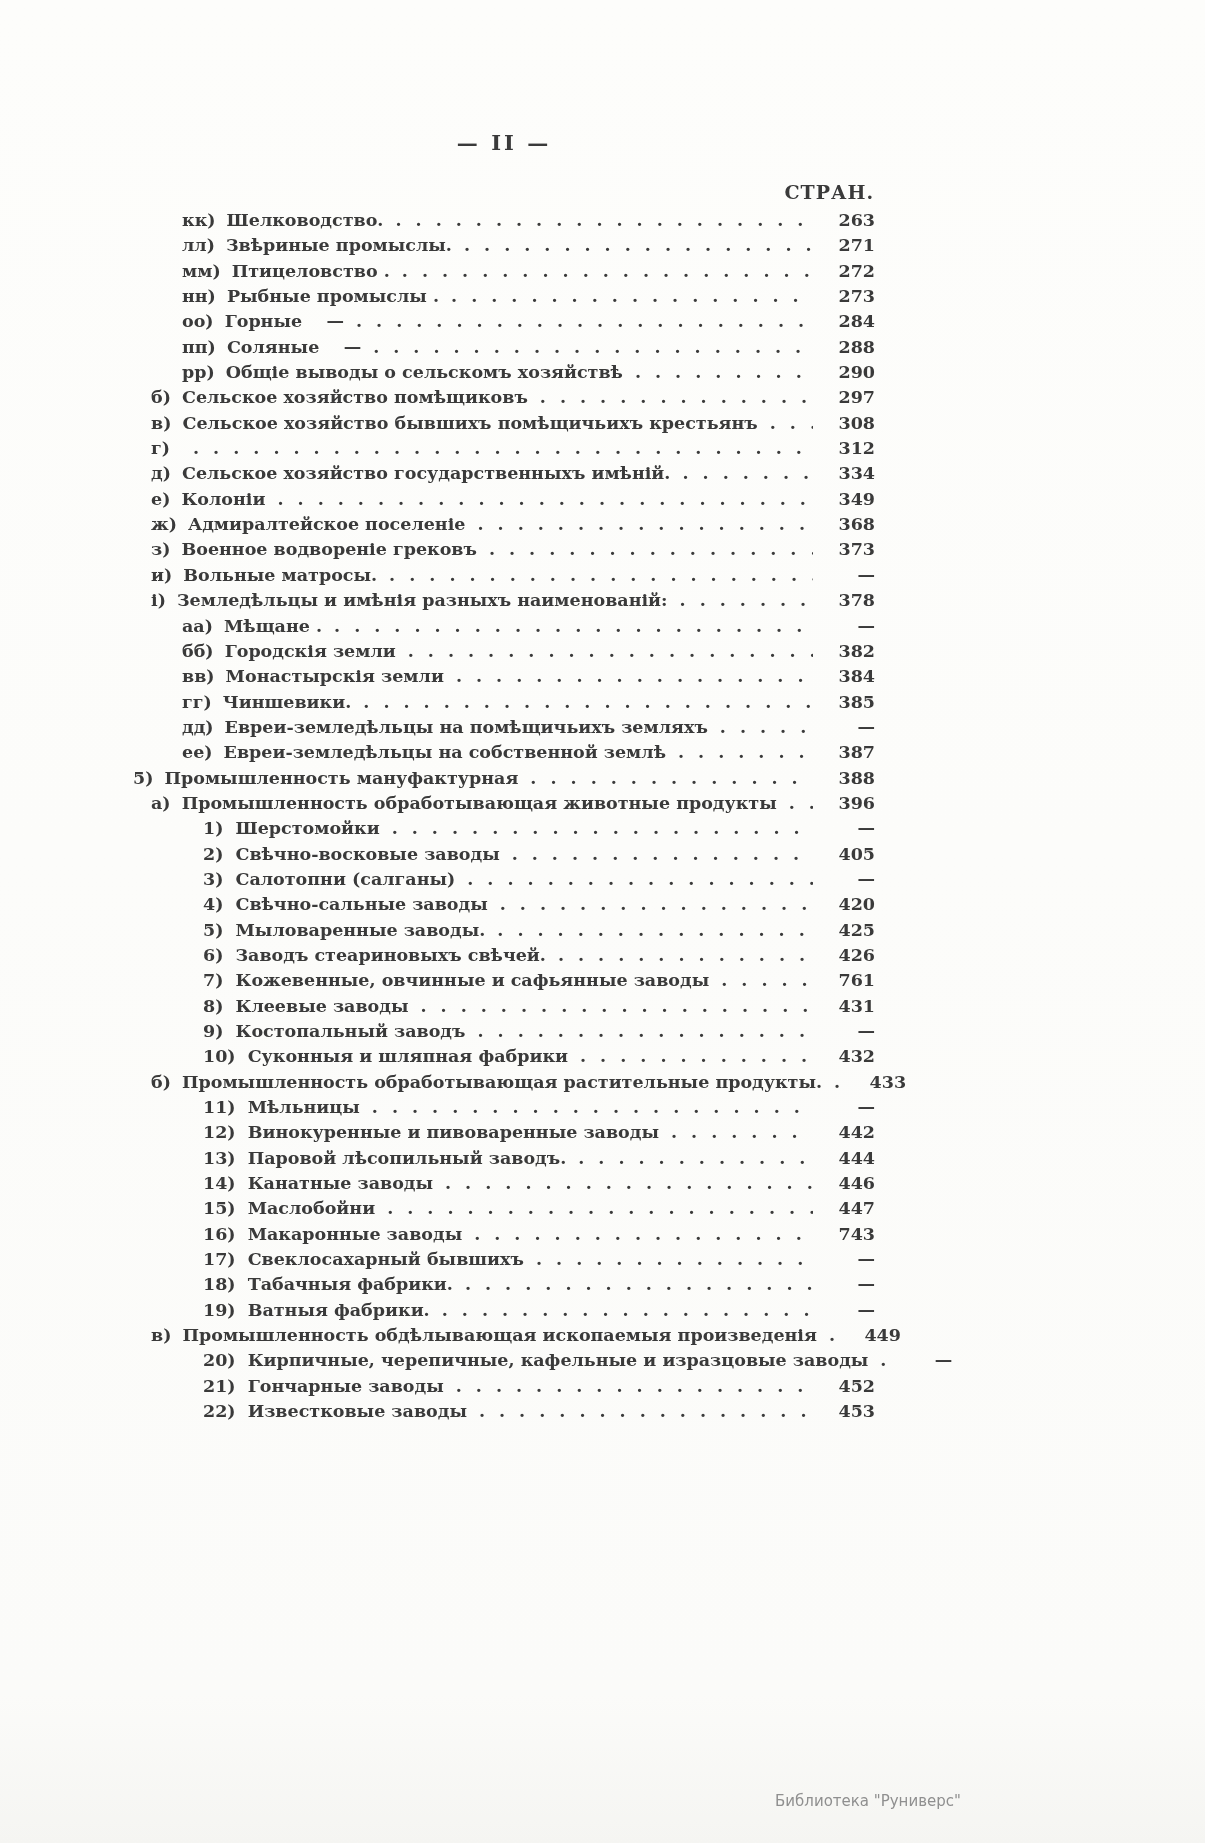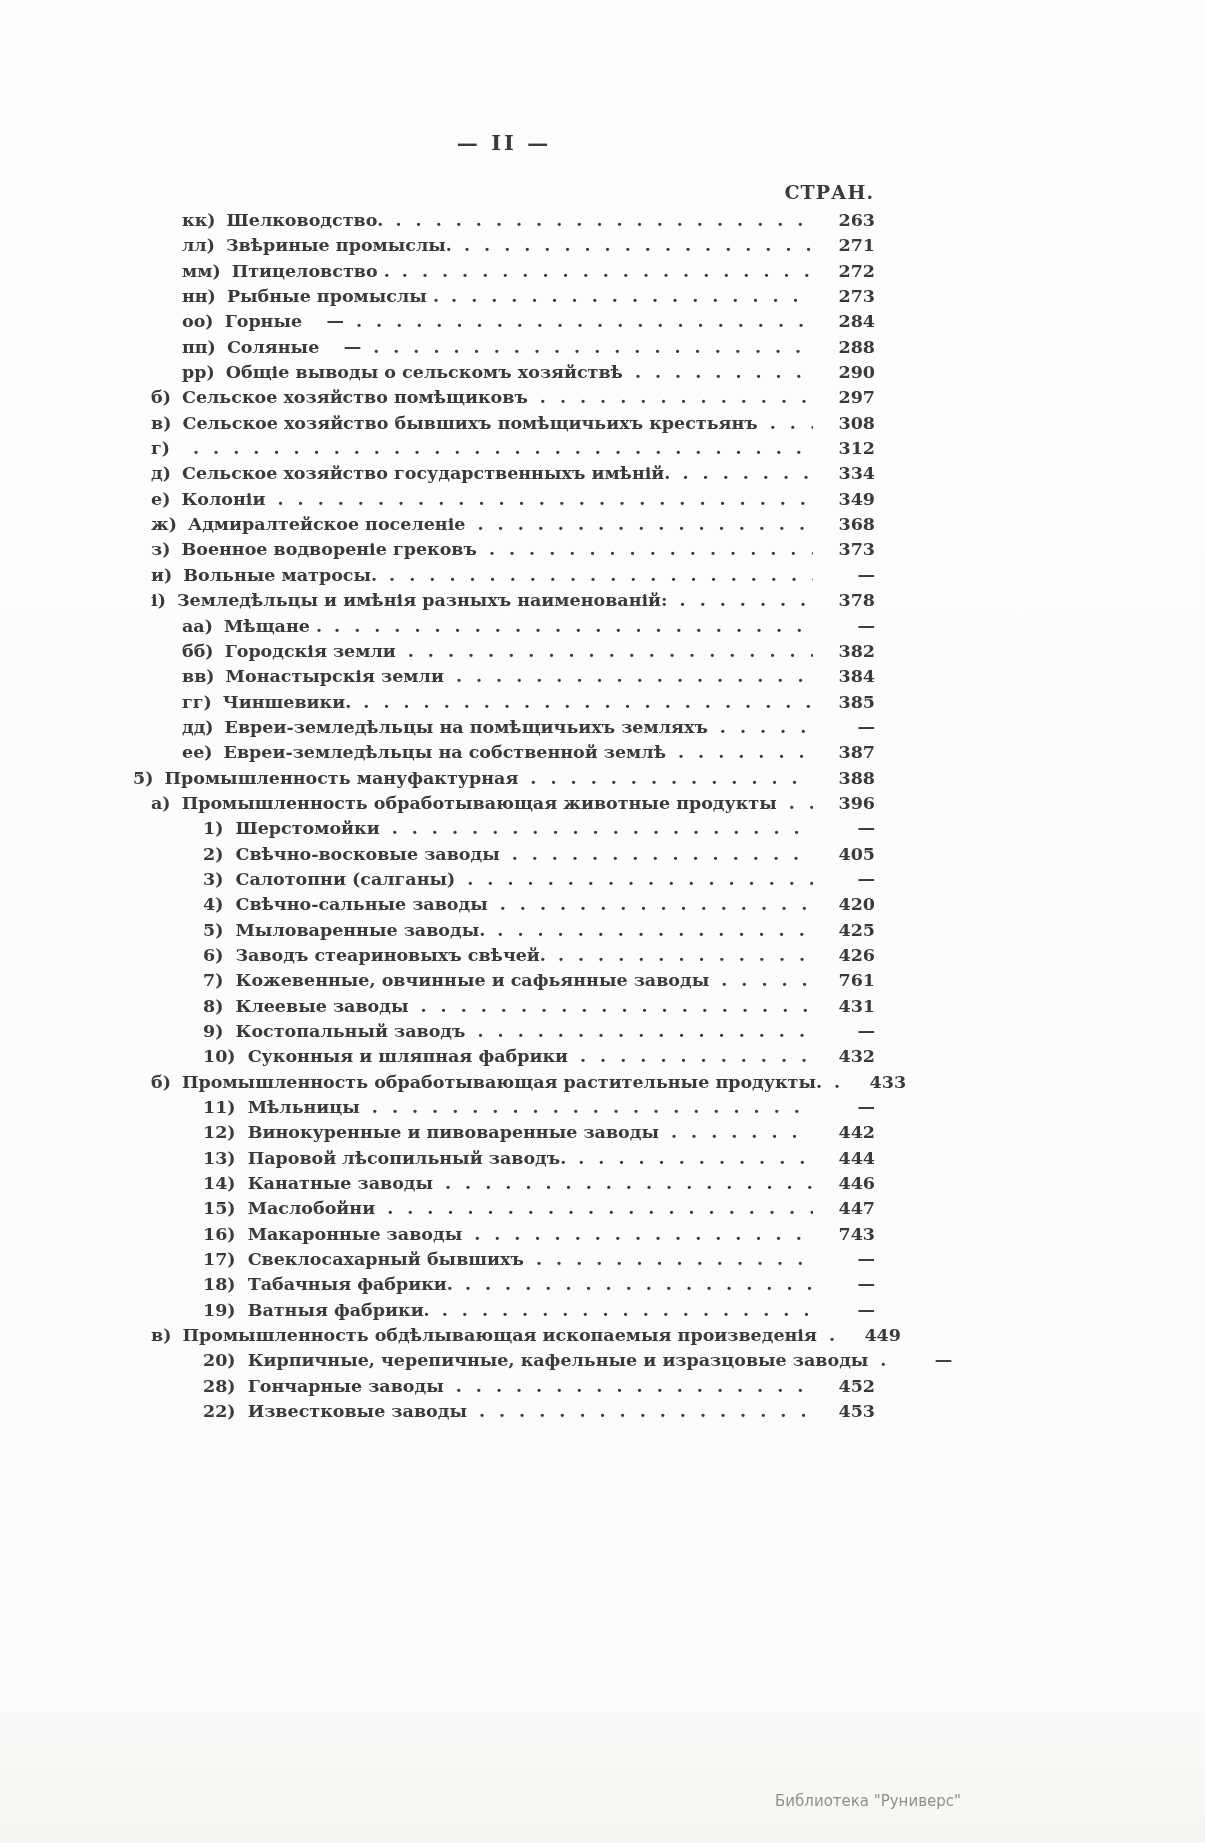--- a/index.html
+++ b/index.html
@@ -343,21 +343,21 @@
           <span class="leader"></span>
           <span class="pagenum">449</span>
         </div>
         <div class="row indent-3">
           <span class="prefix">20)</span>
           <span class="title">Кирпичные, черепичные, кафельные и изразцовые заводы</span>
           <span class="leader"></span>
           <span class="pagenum">—</span>
         </div>
         <div class="row indent-3">
-          <span class="prefix">28)</span>
+          <span class="prefix">21)</span>
           <span class="title">Гончарные заводы</span>
           <span class="leader"></span>
           <span class="pagenum">452</span>
         </div>
         <div class="row indent-3">
           <span class="prefix">22)</span>
           <span class="title">Известковые заводы</span>
           <span class="leader"></span>
           <span class="pagenum">453</span>
         </div>

